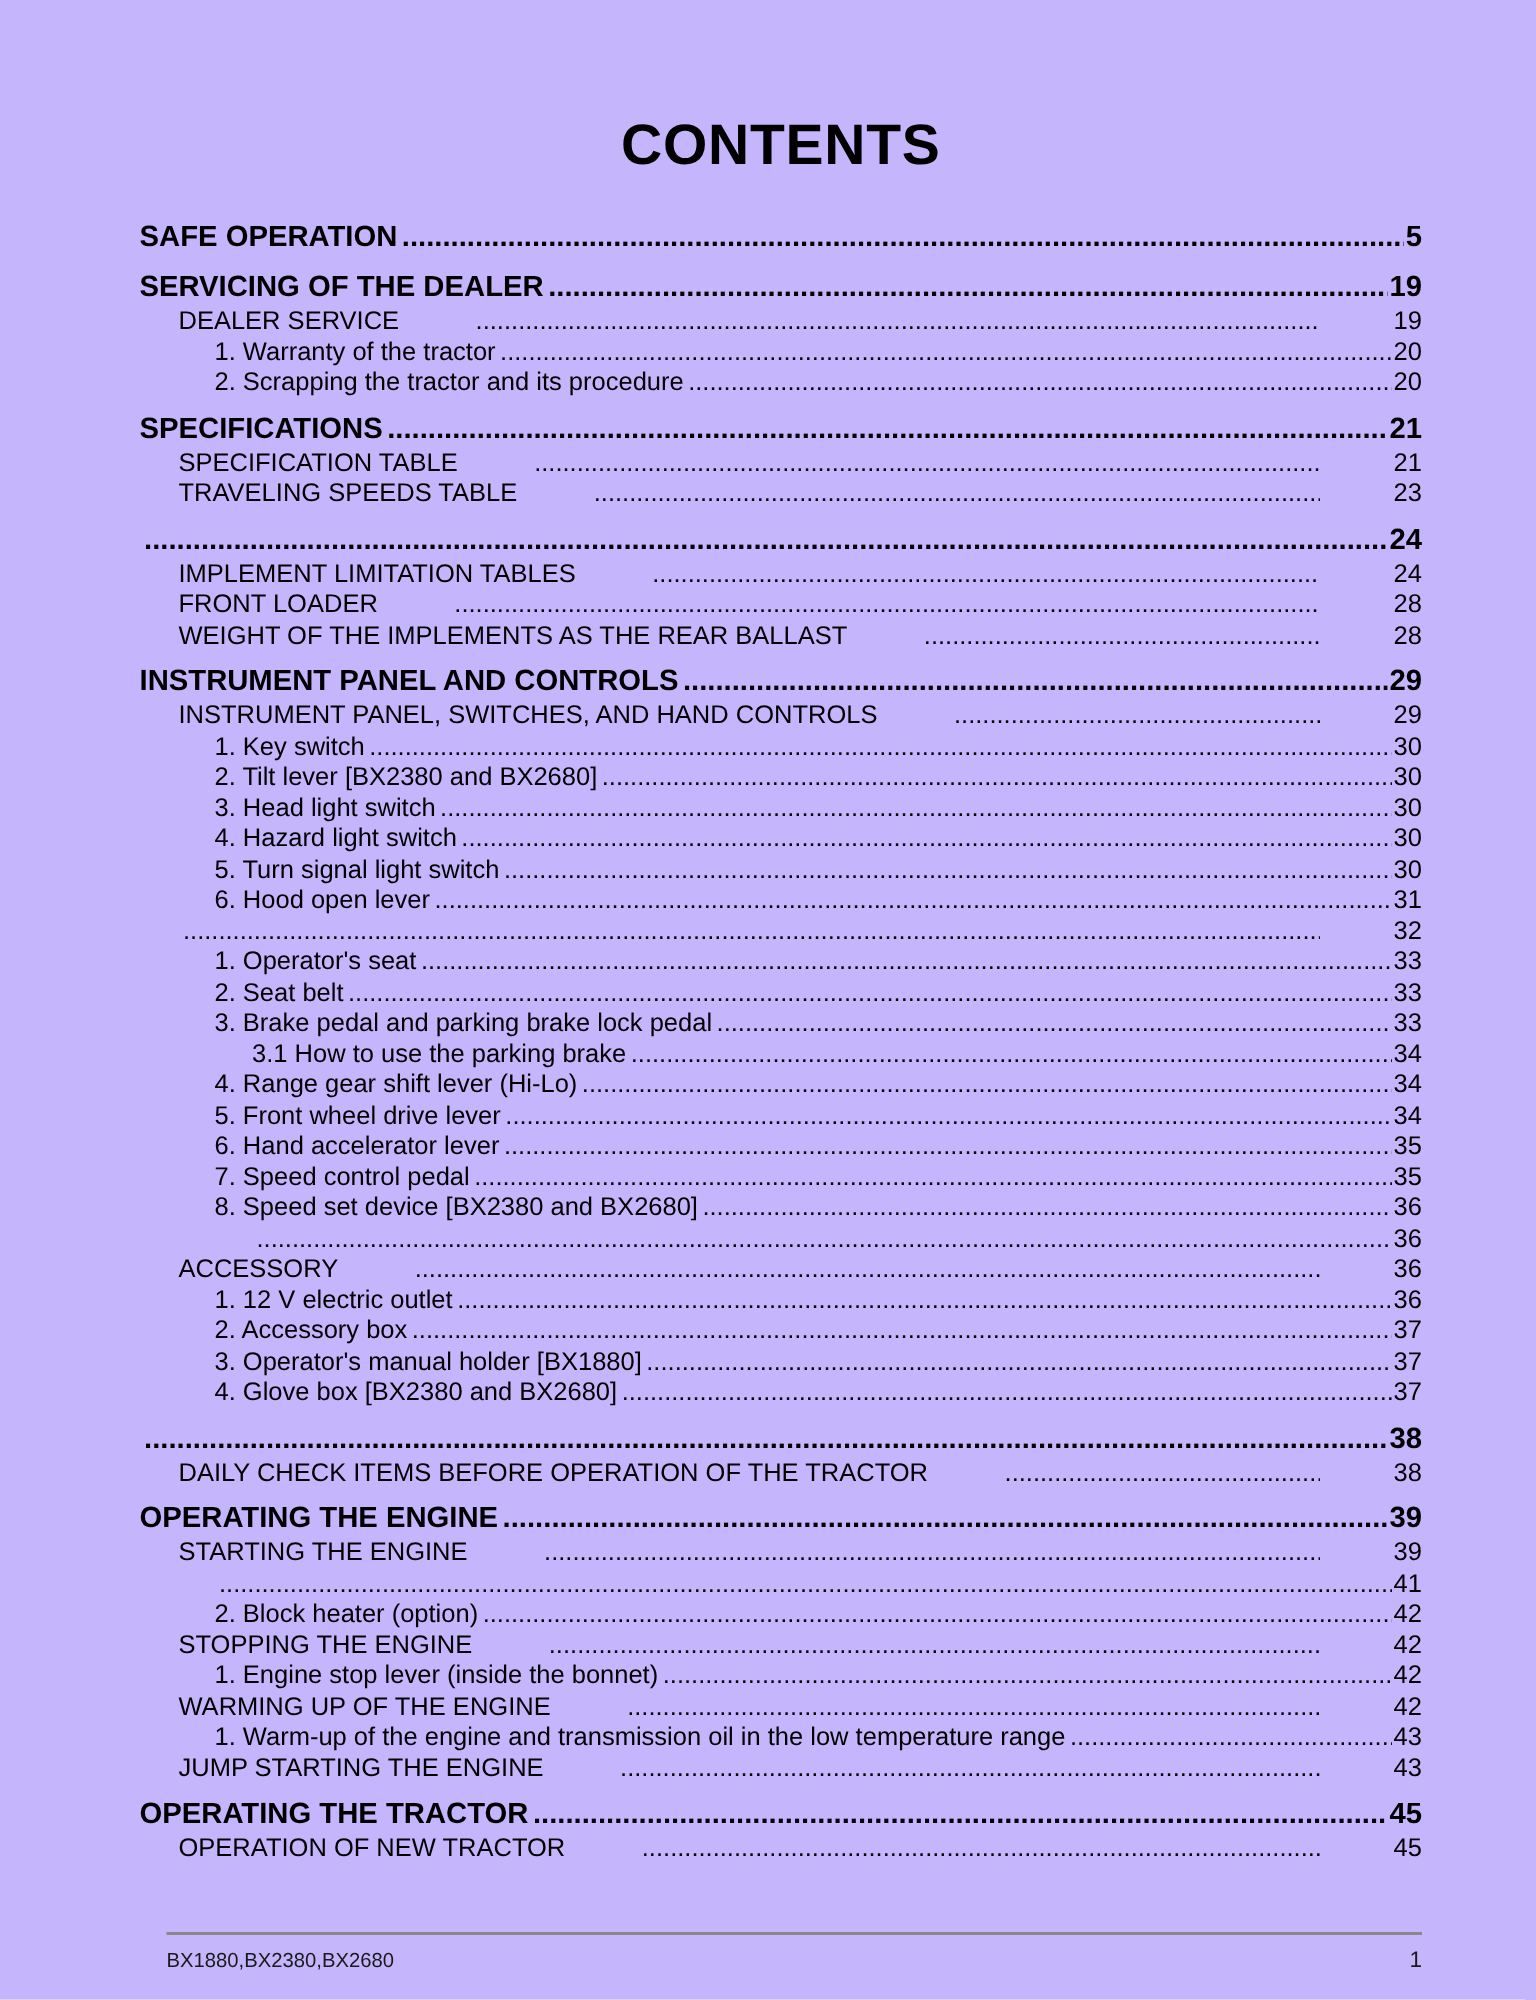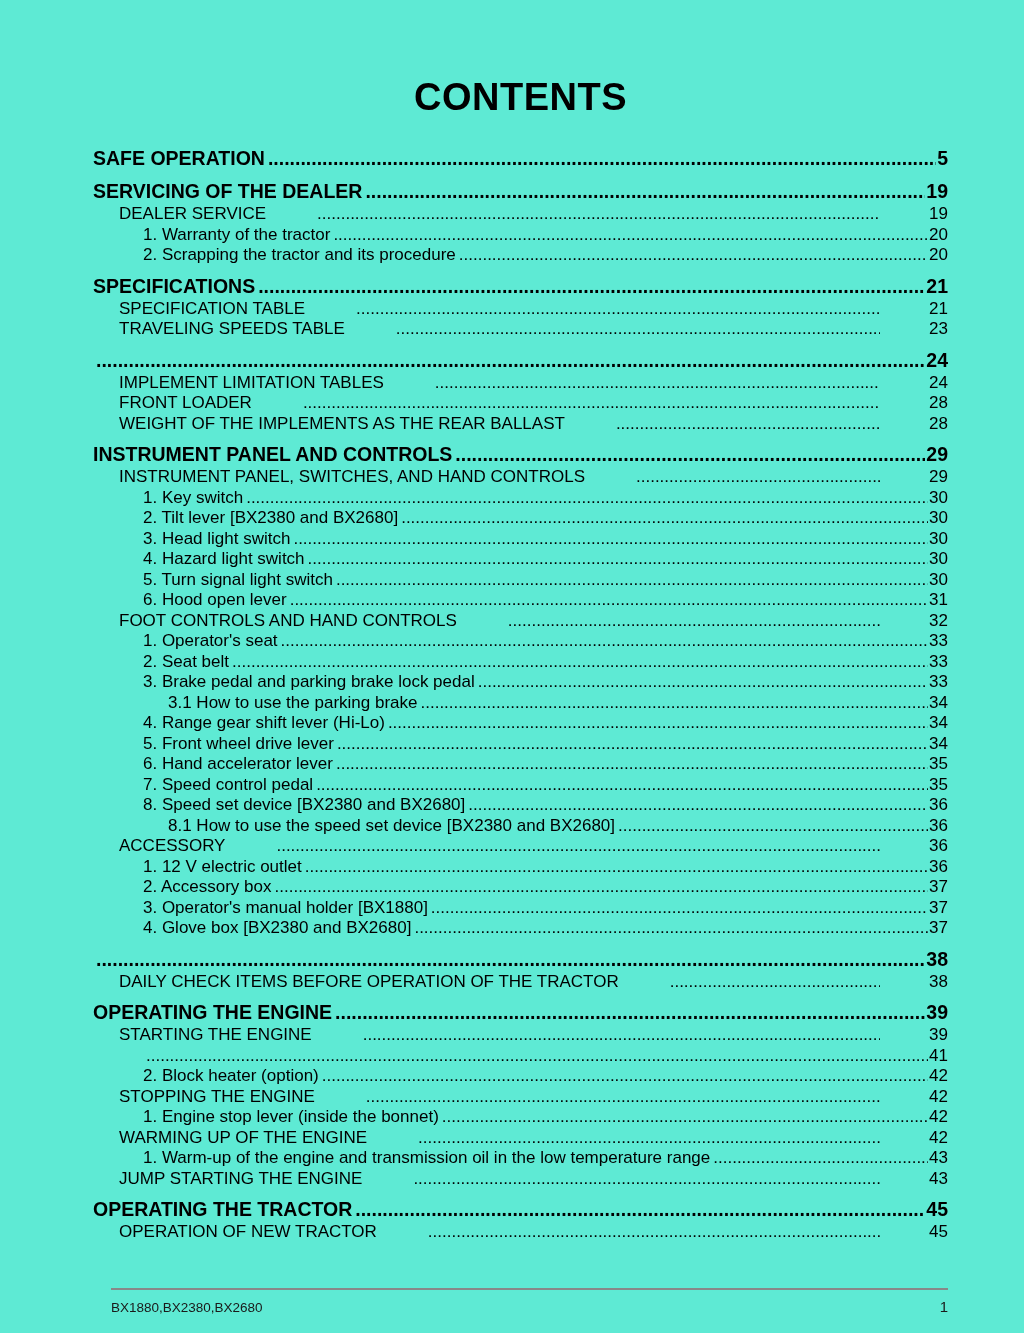--- a/index.html
+++ b/index.html
@@ -14,21 +14,21 @@
     color: #000000;
     position: relative;
     overflow: hidden;
   }
   .doc-page {
     position: relative;
     width: 1024px;
     height: 1333px;
     box-sizing: border-box;
     padding: 76px 76px 0 93px;
-    background: #5eead4;
+    background: #c4b5fd;
   }
   .doc-title {
     text-align: center;
     font-size: 38px;
     font-weight: bold;
     letter-spacing: 0.5px;
     line-height: 42px;
     margin: 0 0 28px 0;
   }
   .toc {
@@ -189,21 +189,20 @@
         <span class="label">5. Turn signal light switch</span>
         <span class="leader"></span>
         <span class="pnum">30</span>
       </div>
       <div class="row l2">
         <span class="label">6. Hood open lever</span>
         <span class="leader"></span>
         <span class="pnum">31</span>
       </div>
       <div class="row l1">
-        <span class="label">FOOT CONTROLS AND HAND CONTROLS</span>
         <span class="leader"></span>
         <span class="pnum">32</span>
       </div>
       <div class="row l2">
         <span class="label">1. Operator's seat</span>
         <span class="leader"></span>
         <span class="pnum">33</span>
       </div>
       <div class="row l2">
         <span class="label">2. Seat belt</span>
@@ -239,21 +238,20 @@
         <span class="label">7. Speed control pedal</span>
         <span class="leader"></span>
         <span class="pnum">35</span>
       </div>
       <div class="row l2">
         <span class="label">8. Speed set device [BX2380 and BX2680]</span>
         <span class="leader"></span>
         <span class="pnum">36</span>
       </div>
       <div class="row l3">
-        <span class="label">8.1 How to use the speed set device [BX2380 and BX2680]</span>
         <span class="leader"></span>
         <span class="pnum">36</span>
       </div>
       <div class="row l1">
         <span class="label">ACCESSORY</span>
         <span class="leader"></span>
         <span class="pnum">36</span>
       </div>
       <div class="row l2">
         <span class="label">1. 12 V electric outlet</span>

